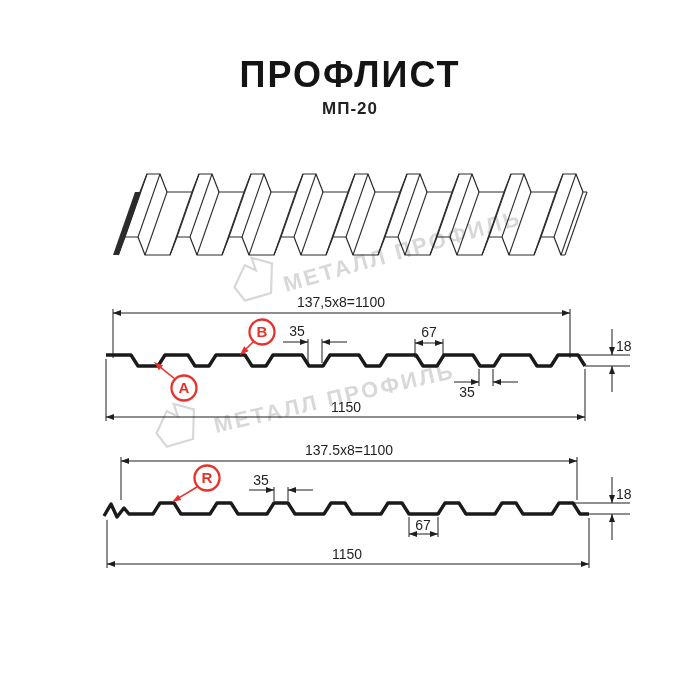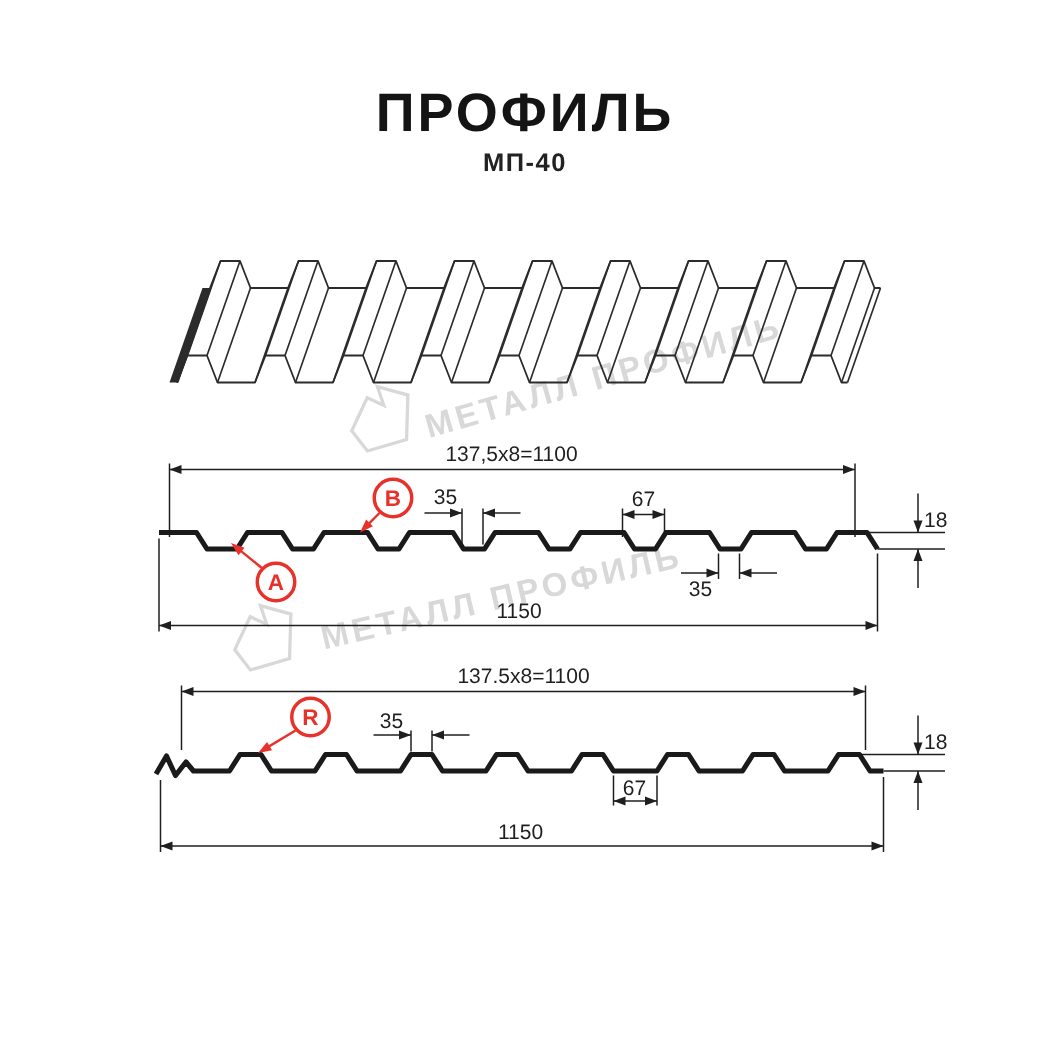--- a/index.html
+++ b/index.html
@@ -15,22 +15,22 @@
   svg{position:absolute;left:0;top:0;}
   .dimtxt{font-size:14px;fill:#1f1f1f;}
   .redtxt{font-size:15px;font-weight:bold;}
   .wmtxt{font-size:22px;font-weight:bold;letter-spacing:2.5px;}
 </style>
 </head>
 <body>
 
 <div class="page">
 
-  <div class="title">ПРОФИЛЬ</div>
-  <div class="subtitle">МП-40</div>
+  <div class="title">ПРОФЛИСТ</div>
+  <div class="subtitle">МП-20</div>
 
   <svg width="700" height="700" viewBox="0 0 700 700">
 
     <g>
       <path d="M2,26 L16,6 L26,13 L24,0 L43,9 L37,38 L10,41 Z" transform="translate(228,262) rotate(-10)" fill="none" stroke="#d8d8d8" stroke-width="2.2"></path>
       <text class="wmtxt" x="286" y="292" transform="rotate(-16 286 292)" fill="#d8d8d8">МЕТАЛЛ ПРОФИЛЬ</text>
     </g>
     <g>
       <path d="M2,26 L16,6 L26,13 L24,0 L43,9 L37,38 L10,41 Z" transform="translate(150,408) rotate(-10)" fill="none" stroke="#d8d8d8" stroke-width="2.2"></path>
       <text class="wmtxt" x="216" y="433" transform="rotate(-13 216 433)" fill="#d8d8d8">МЕТАЛЛ ПРОФИЛЬ</text>

